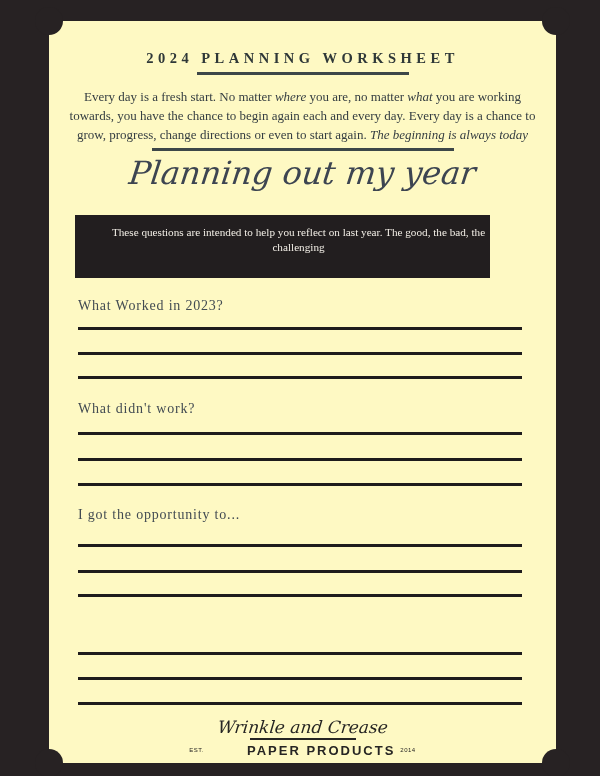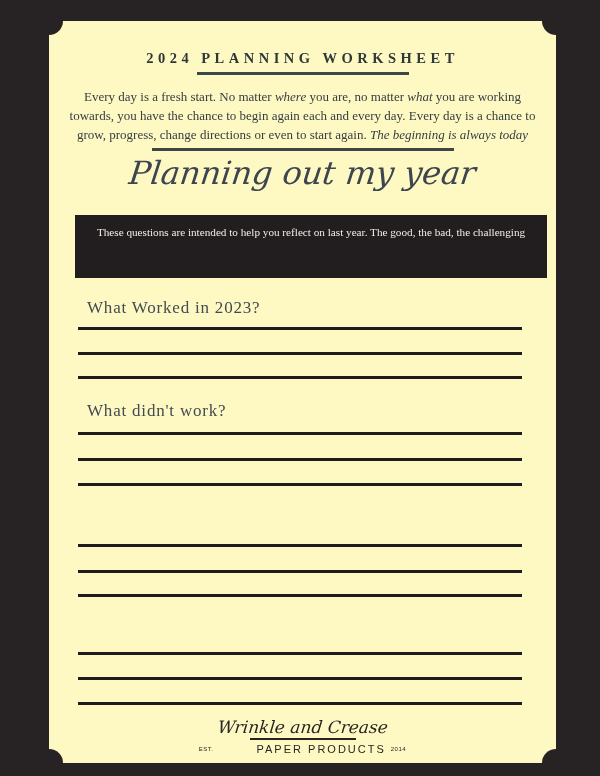--- a/index.html
+++ b/index.html
@@ -38,48 +38,49 @@
   .divider{
     position:absolute;top:127px;left:50%;transform:translateX(-50%);
     width:302px;height:3px;background:#3d4748;
   }
   .script-heading{
     position:absolute;top:133px;left:0;right:0;text-align:center;
     font-family:"DejaVu Serif", serif;font-style:italic;
     font-size:32px;color:#3d4551;transform:skewX(-7deg);
   }
   .banner{
-    position:absolute;top:194px;left:0;width:472px;height:63px;
+    position:absolute;top:194px;left:0;width:383px;height:63px;
     background:#221e1f;
+    padding-left:32px;
   }
   .banner-text{
     padding-top:10px;text-align:center;
     font-size:11.2px;line-height:14.8px;color:#f2eee6;
   }
   .sec-heading{
     position:absolute;left:3px;
-    font-size:17px;letter-spacing:0.8px;color:#424b52;margin-left:9px;
+    font-size:14px;letter-spacing:0.8px;color:#424b52;
   }
   .line{
     position:absolute;left:3px;width:444px;height:2.6px;background:#1e1c1c;
   }
   .logo{
     position:absolute;top:696px;left:0;right:0;text-align:center;color:#262523;
   }
   .logo-script{
     font-family:"DejaVu Serif", serif;font-style:italic;
     font-size:17px;transform:skewX(-6deg);display:inline-block;
   }
   .logo-rule{width:106px;height:1.6px;background:#262523;margin:1px auto 3px;}
   .logo-tagline{
     display:flex;justify-content:center;align-items:center;gap:5px;
     font-family:"Liberation Sans", sans-serif;
   }
   .logo-est,.logo-year{font-size:6px;letter-spacing:0.5px;}
-  .logo-products{font-size:11px;font-weight:normal;letter-spacing:2px;margin-left:38px;}
+  .logo-products{font-size:13px;font-weight:bold;letter-spacing:2px;margin-left:38px;}
 </style>
 </head>
 <body>
 
 <div class="card">
   <div class="notch tl"></div>
   <div class="notch tr"></div>
   <div class="notch bl"></div>
   <div class="notch br"></div>
 
@@ -103,20 +104,21 @@
     <div class="sec-heading" style="top:277px">What Worked in 2023?</div>
     <div class="line" style="top:306px"></div>
     <div class="line" style="top:331px"></div>
     <div class="line" style="top:355px"></div>
 
     <div class="sec-heading" style="top:380px">What didn't work?</div>
     <div class="line" style="top:411px"></div>
     <div class="line" style="top:437px"></div>
     <div class="line" style="top:462px"></div>
 
+    <div class="sec-heading" style="top:486px">I got the opportunity to...</div>
     <div class="line" style="top:523px"></div>
     <div class="line" style="top:549px"></div>
     <div class="line" style="top:573px"></div>
 
     <div class="line" style="top:631px"></div>
     <div class="line" style="top:656px"></div>
     <div class="line" style="top:681px"></div>
 
     <div class="logo">
       <div class="logo-script">Wrinkle and Crease</div>

